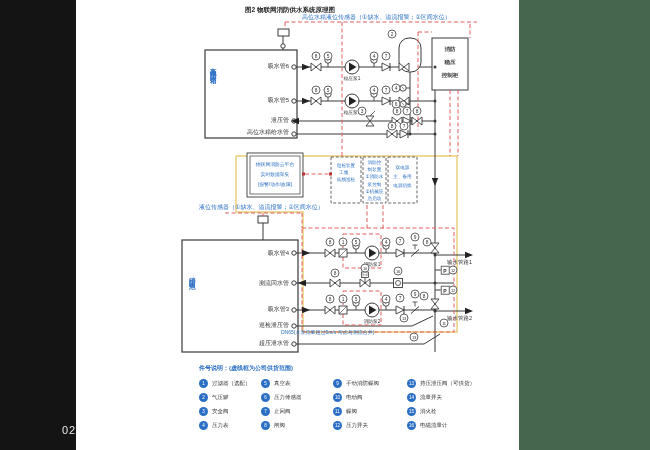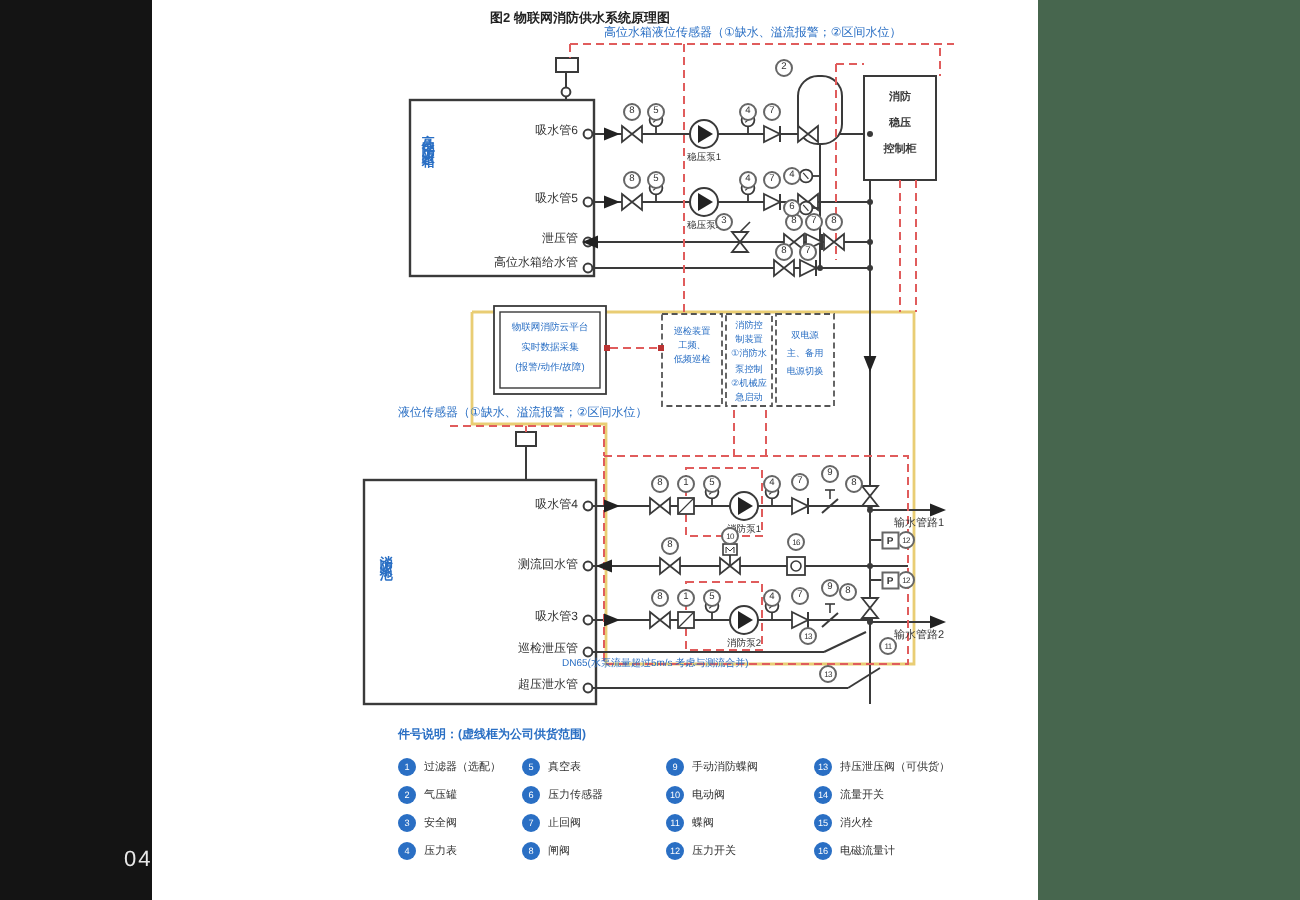--- a/index.html
+++ b/index.html
@@ -398,14 +398,14 @@
       <div class="lg-item">
         <span class="lg-num">15</span>
         <span class="lg-label">消火栓</span>
       </div>
       <div class="lg-item">
         <span class="lg-num">16</span>
         <span class="lg-label">电磁流量计</span>
       </div>
     </div>
 
-  <div class="pagenum">04</div>
+  <div class="pagenum">02</div>
 </div>
 
 </body></html>

